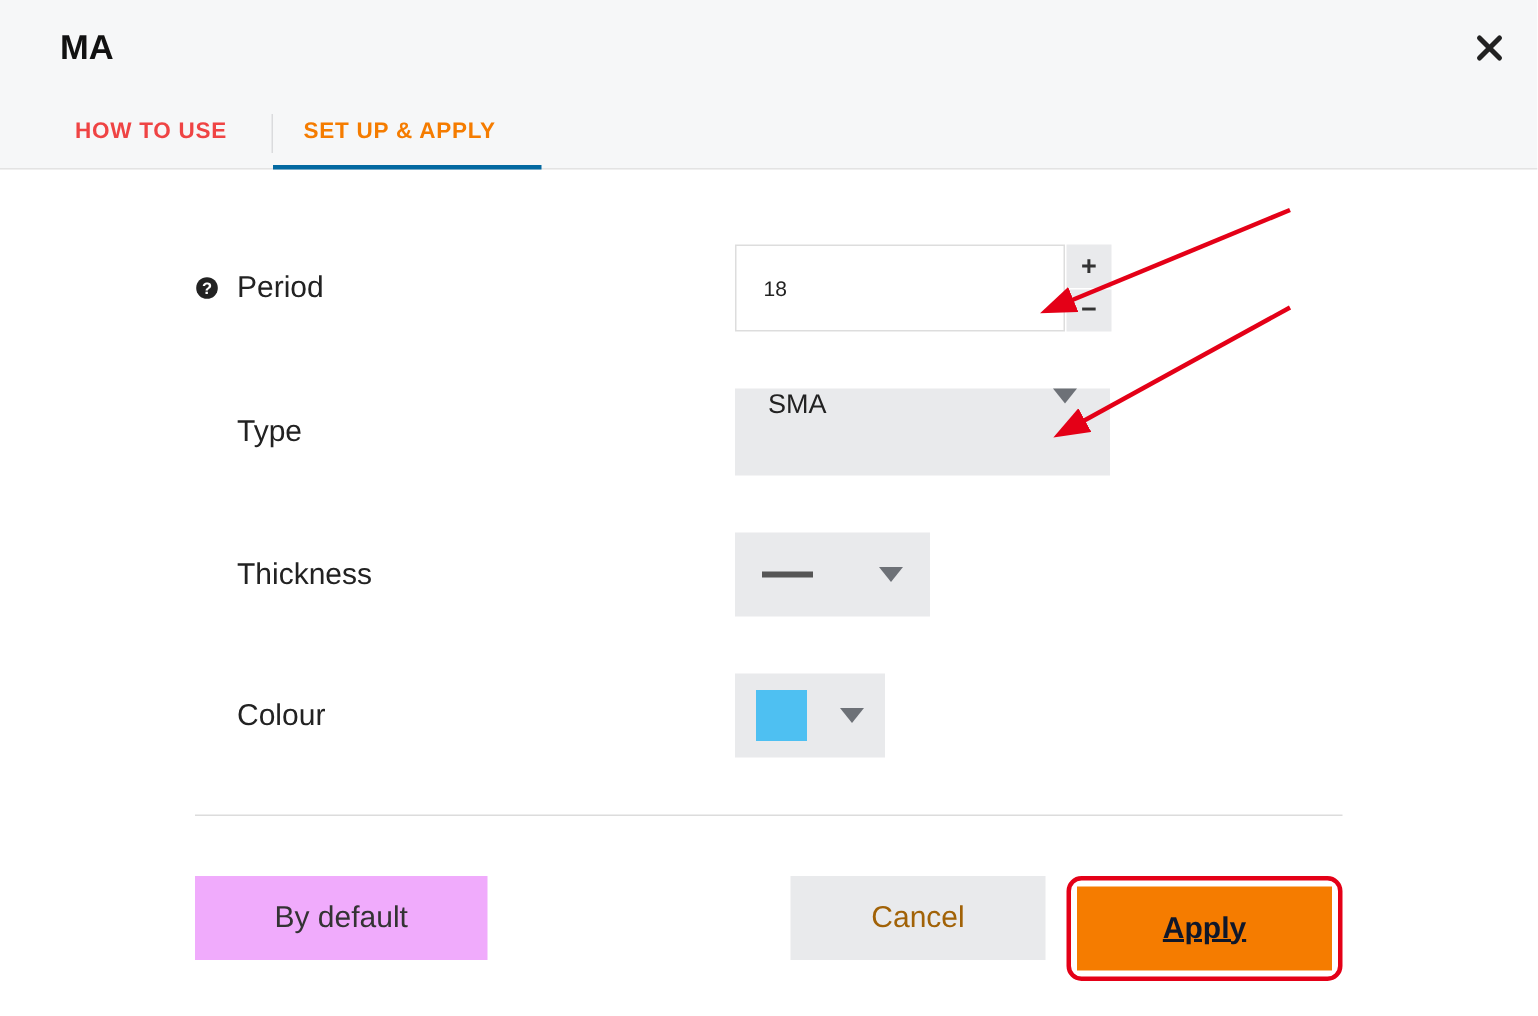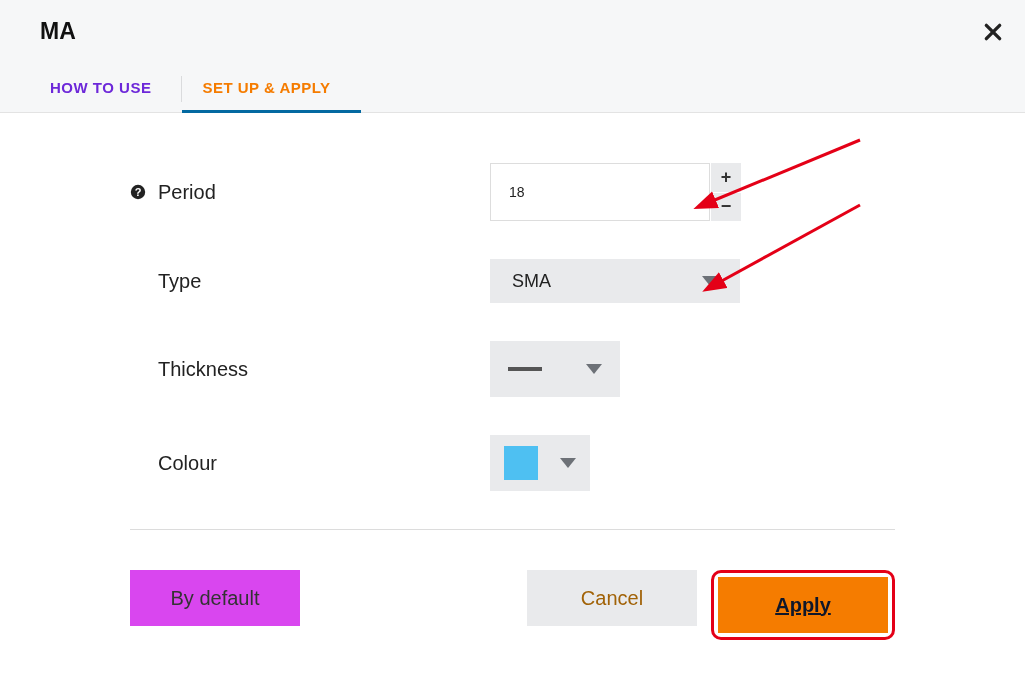--- a/index.html
+++ b/index.html
@@ -30,21 +30,21 @@
   .tabs {
     display: flex;
     gap: 0;
     margin-top: 4px;
   }
   .tab {
     padding: 14px 30px 14px 20px;
     font-size: 15px;
     font-weight: 700;
     letter-spacing: 0.5px;
-    color: #6d28d9;
+    color: #ef4444;
     cursor: pointer;
     position: relative;
   }
   .tab-sep {
     width:1px;
     background:#dadbdd;
     height:26px;
     align-self:center;
   }
   .tab.active {
@@ -108,26 +108,26 @@
     font-size:18px;
     font-weight:700;
     color:#333;
     cursor:pointer;
     user-select:none;
   }
   .step-btn + .step-btn { margin-top:1px; }
 
   .select-box {
     background:#e9eaec;
-    height:44px;
+    height:58px;
     width:250px;
     display:flex;
-    align-items:center;
+    align-items:flex-start;
     justify-content:space-between;
-    padding:12px 22px;
+    padding:0 22px;
     font-size:18px;
     color:#222;
     cursor:pointer;
   }
   .caret {
     width:0;height:0;
     border-left:8px solid transparent;
     border-right:8px solid transparent;
     border-top:10px solid #6d7177;
   }
@@ -175,23 +175,23 @@
   .btn {
     height:56px;
     display:flex;
     align-items:center;
     justify-content:center;
     font-size:20px;
     cursor:pointer;
     user-select:none;
   }
   .btn-default {
-    background:#d946ef;
+    background:#f0abfc;
     color:#333;
-    width:170px;
+    width:195px;
   }
   .spacer { flex:1; }
   .btn-cancel {
     background:#e9eaec;
     color:#a16207;
     width:170px;
   }
   .btn-apply {
     background:#f57c00;
     color:#0f172a;

